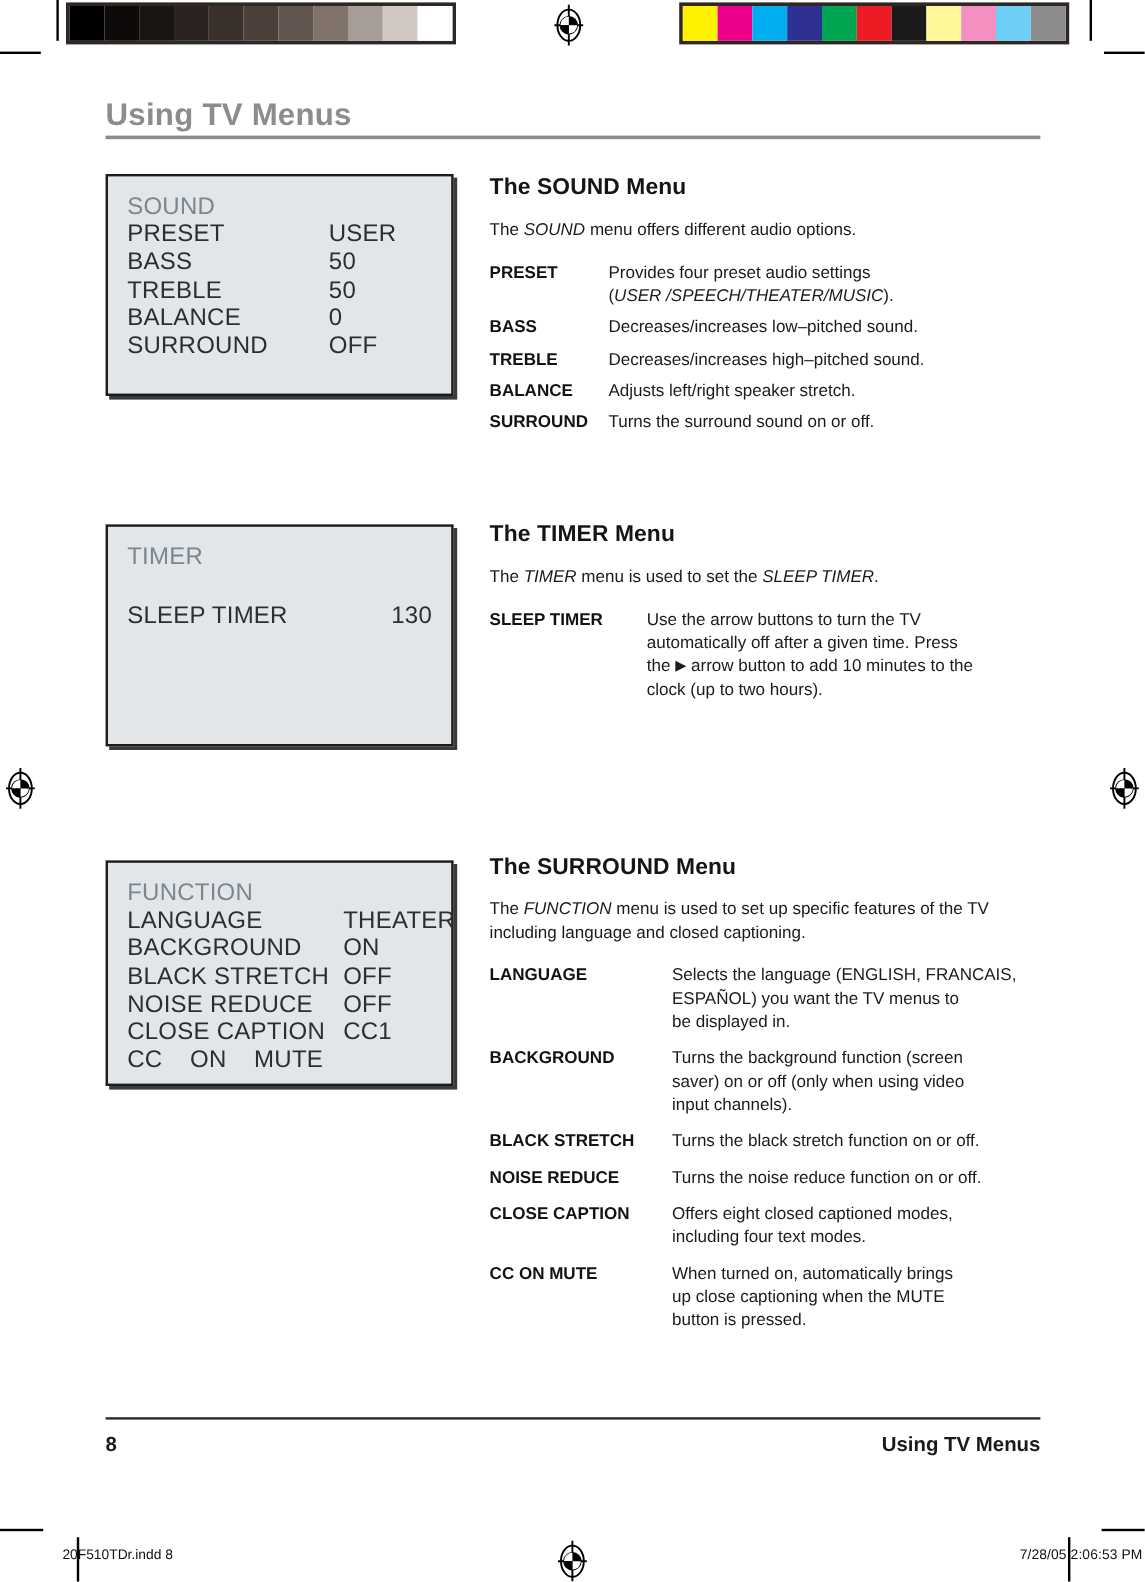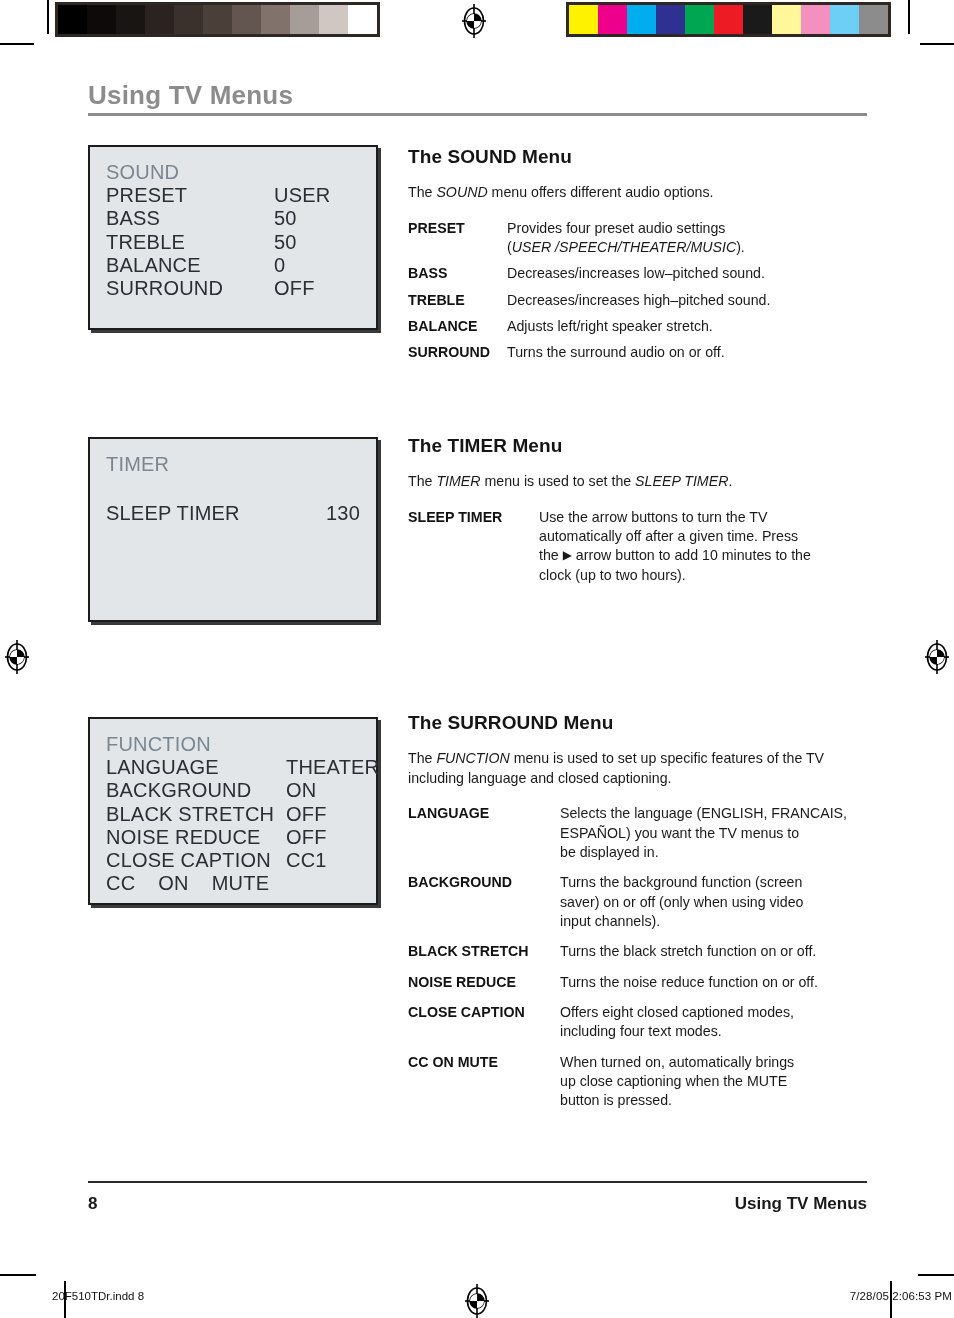--- a/index.html
+++ b/index.html
@@ -330,21 +330,21 @@
       <div class="def-row">
         <span class="def-term">TREBLE</span>
         <span class="def-desc">Decreases/increases high–pitched sound.</span>
       </div>
       <div class="def-row">
         <span class="def-term">BALANCE</span>
         <span class="def-desc">Adjusts left/right speaker stretch.</span>
       </div>
       <div class="def-row">
         <span class="def-term">SURROUND</span>
-        <span class="def-desc">Turns the surround audio on or off.</span>
+        <span class="def-desc">Turns the surround sound on or off.</span>
       </div>
     </div>
   </div>
 </div>
 
 <div class="section sec-timer">
   <div class="osd-box osd-timer" style="left:88px; top:437px; width:290px; height:185px;">
     <div class="osd-title">TIMER</div>
     <div class="osd-spacer"></div>
     <div class="osd-row">

